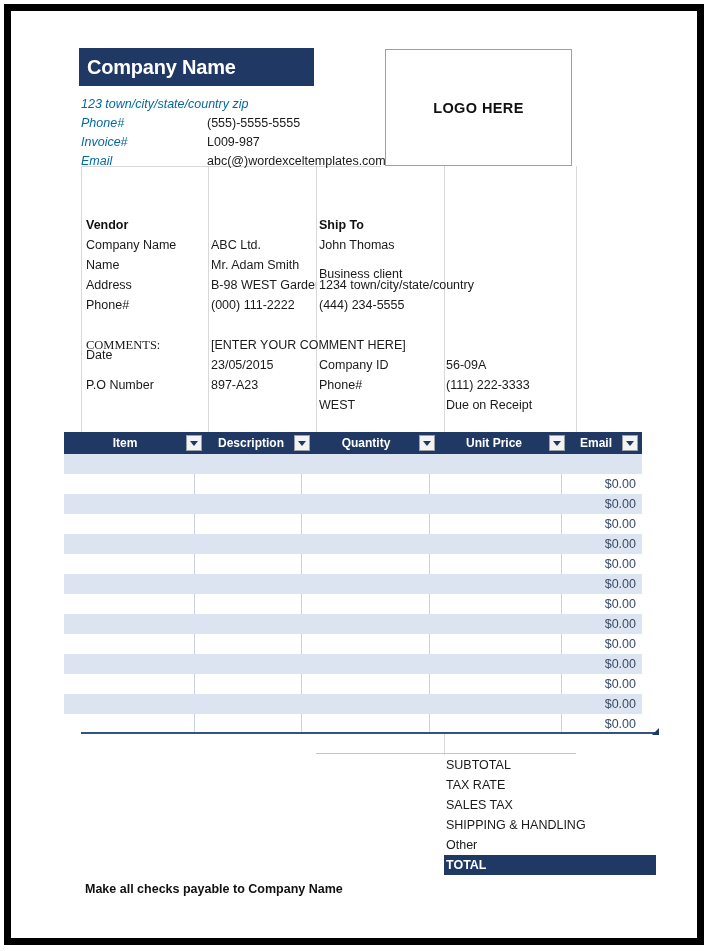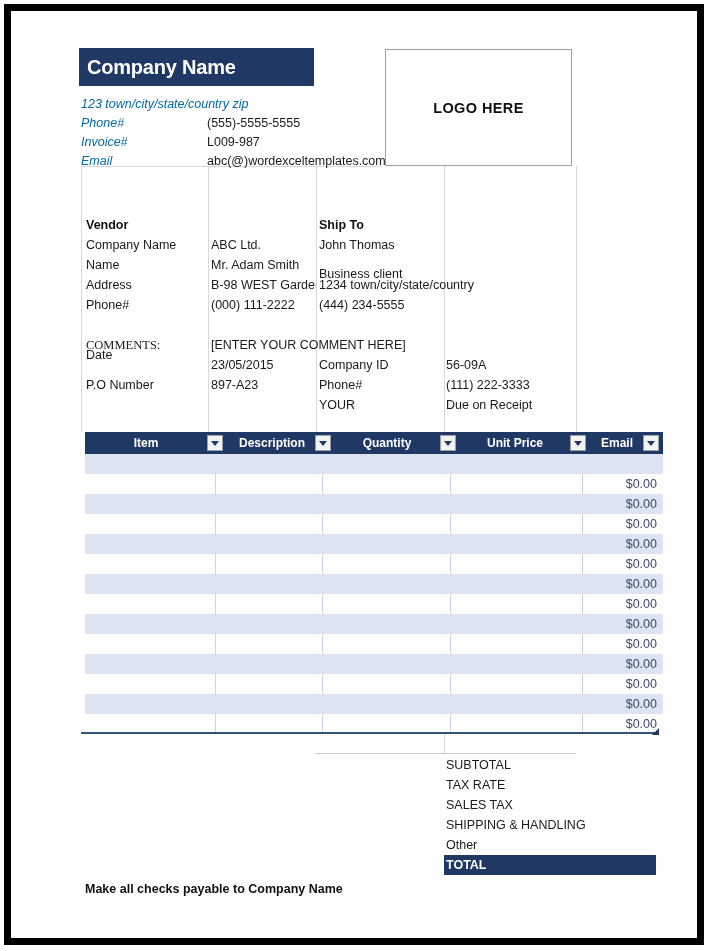--- a/index.html
+++ b/index.html
@@ -74,21 +74,21 @@
     white-space:nowrap;font-size:12.5px;
   }
 
   
   .ccol-l{left:75px;}
   .ccol-m{left:200px;}
   .ccol-r{left:308px;}
   .ccol-x{left:435px;}
 
   
-  .tbl{position:absolute;left:74px;top:421px;width:578px;}
+  .tbl{position:absolute;left:53px;top:421px;width:578px;}
   .thead{
     position:relative;height:22px;background:#1F3864;
   }
   .th{
     position:absolute;top:0;height:22px;line-height:22px;
     color:#ffffff;font-size:12px;font-weight:bold;text-align:center;
     overflow:hidden;white-space:nowrap;
   }
   .filt{
     position:absolute;top:3px;width:16px;height:16px;
@@ -197,21 +197,21 @@
     <div class="lbl ccol-l" style="top:337px;">Date</div>
     <div class="lbl ccol-m" style="top:347px;">23/05/2015</div>
     <div class="lbl ccol-r" style="top:347px;">Company ID</div>
     <div class="lbl ccol-x" style="top:347px;">56-09A</div>
 
     <div class="lbl ccol-l" style="top:367px;">P.O Number</div>
     <div class="lbl ccol-m" style="top:367px;">897-A23</div>
     <div class="lbl ccol-r" style="top:367px;">Phone#</div>
     <div class="lbl ccol-x" style="top:367px;">(111) 222-3333</div>
 
-    <div class="lbl ccol-r" style="top:387px;">YOUR</div>
+    <div class="lbl ccol-r" style="top:387px;">WEST</div>
     <div class="lbl ccol-x" style="top:387px;">Due on Receipt</div>
 
     <div class="tbl">
       <div class="thead">
         <div class="th" style="left:0px;width:122px;">Item</div>
         <div class="filt" style="left:122px;"></div>
 
         <div class="th" style="left:140px;width:94px;">Description</div>
         <div class="filt" style="left:230px;"></div>
 

